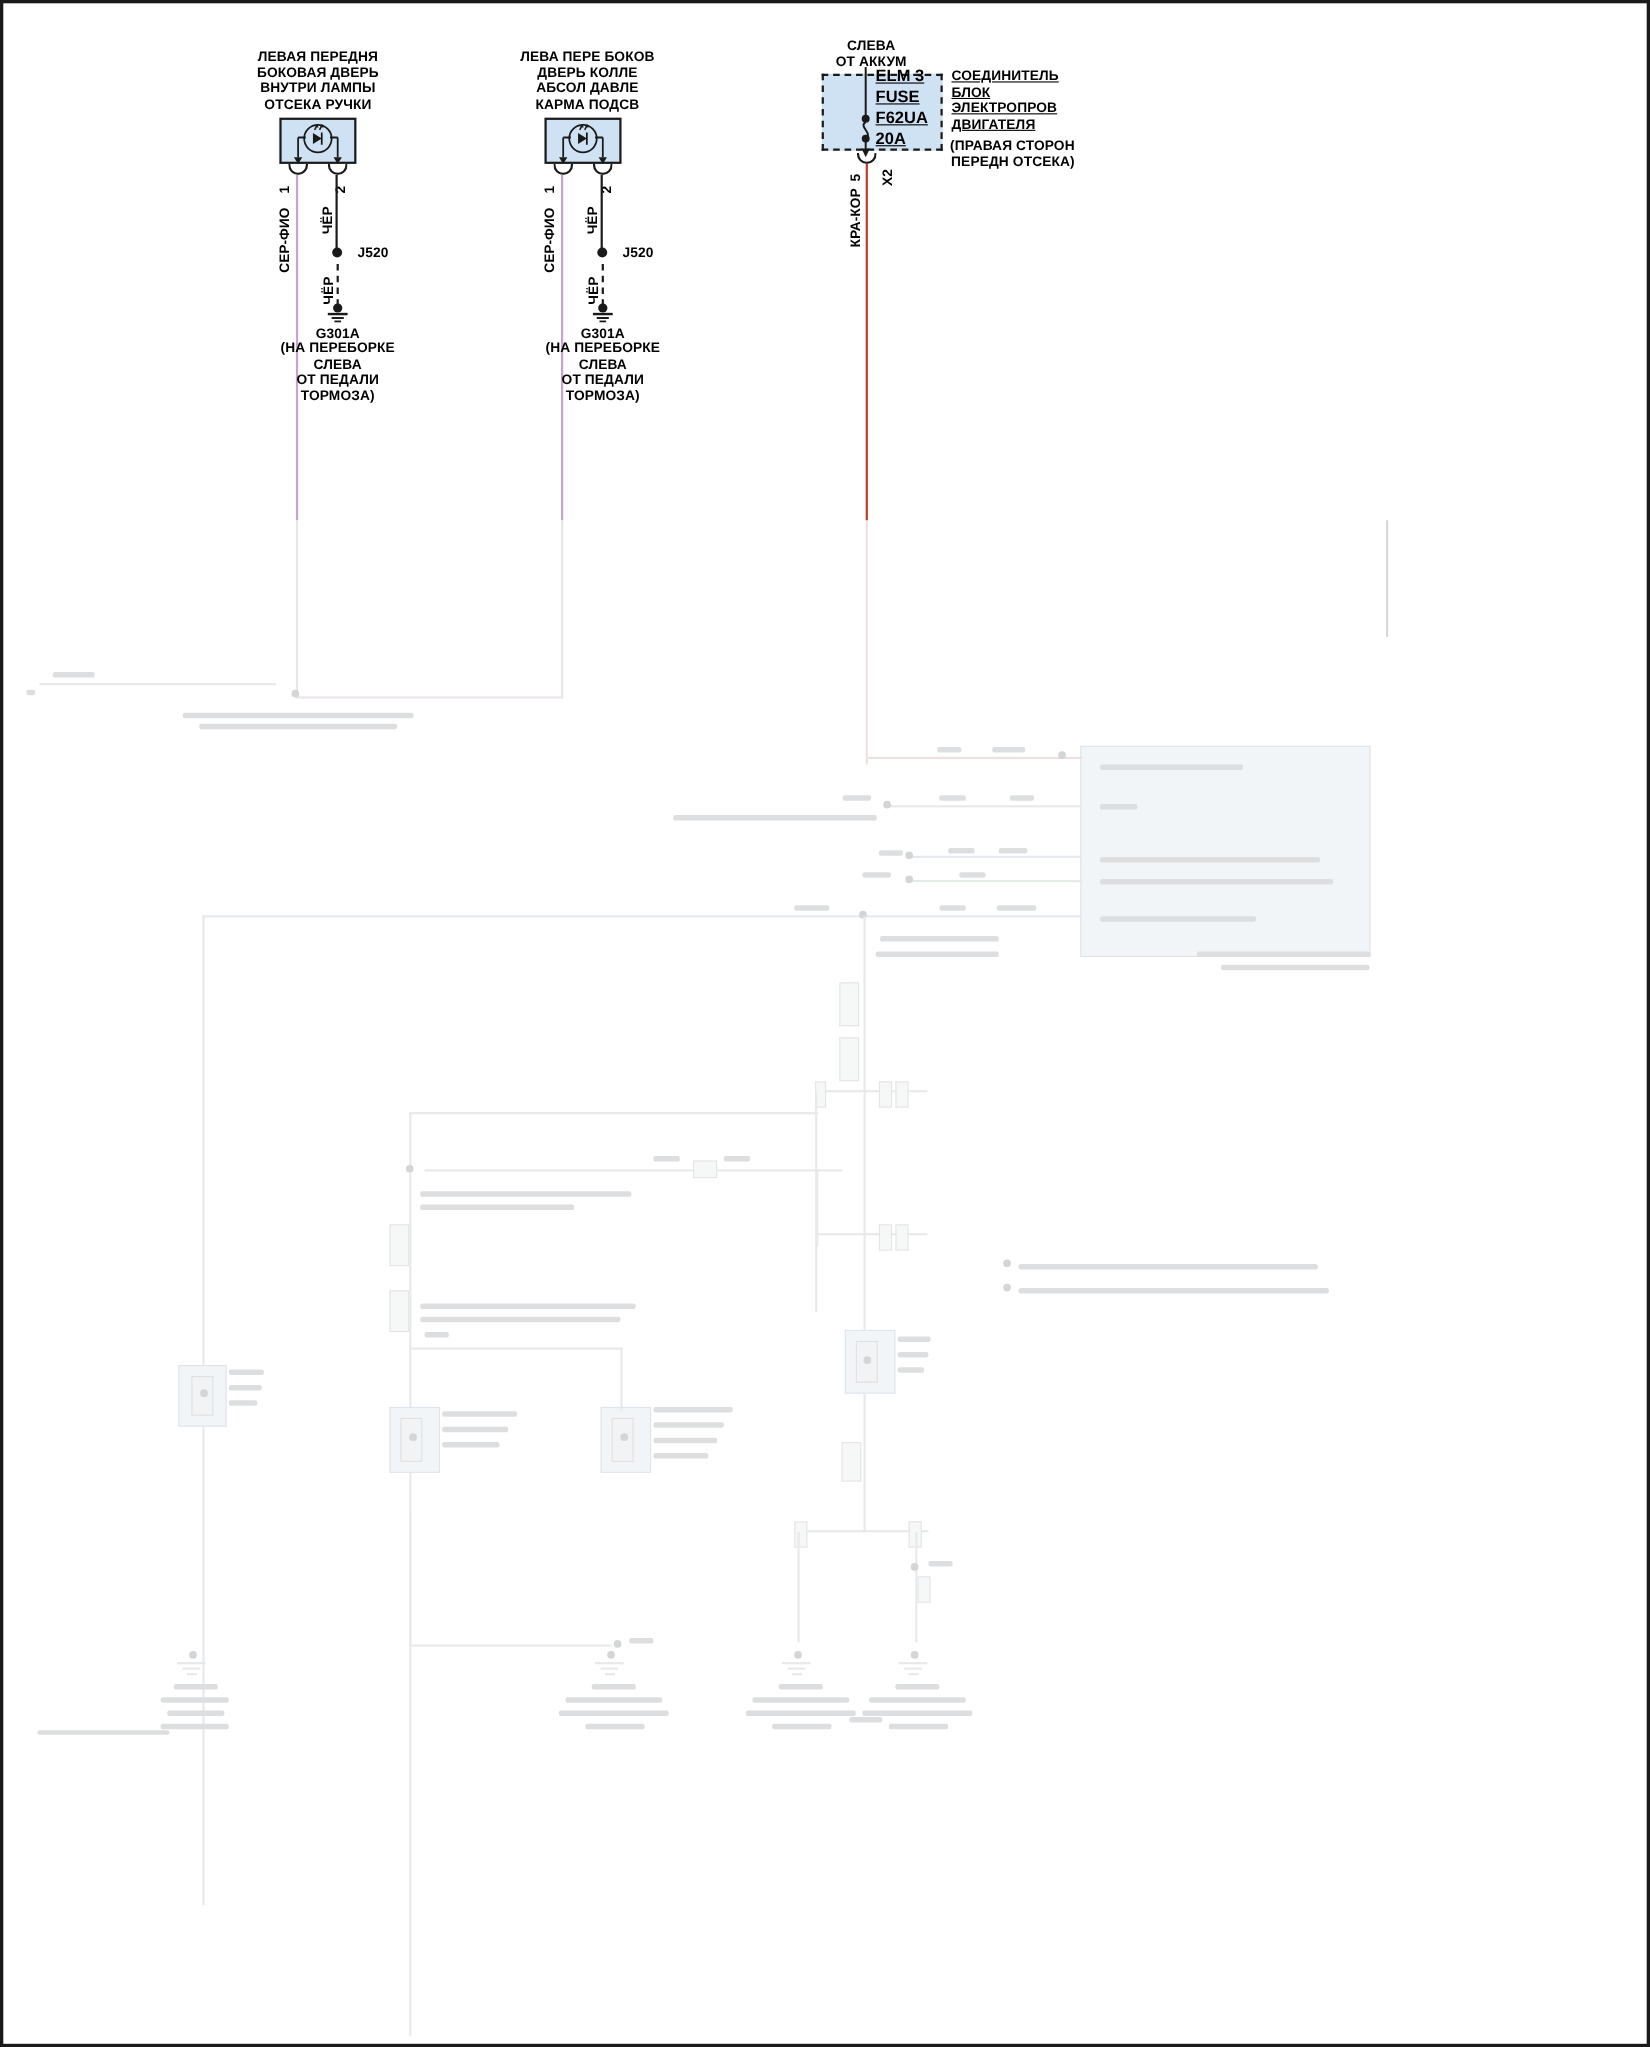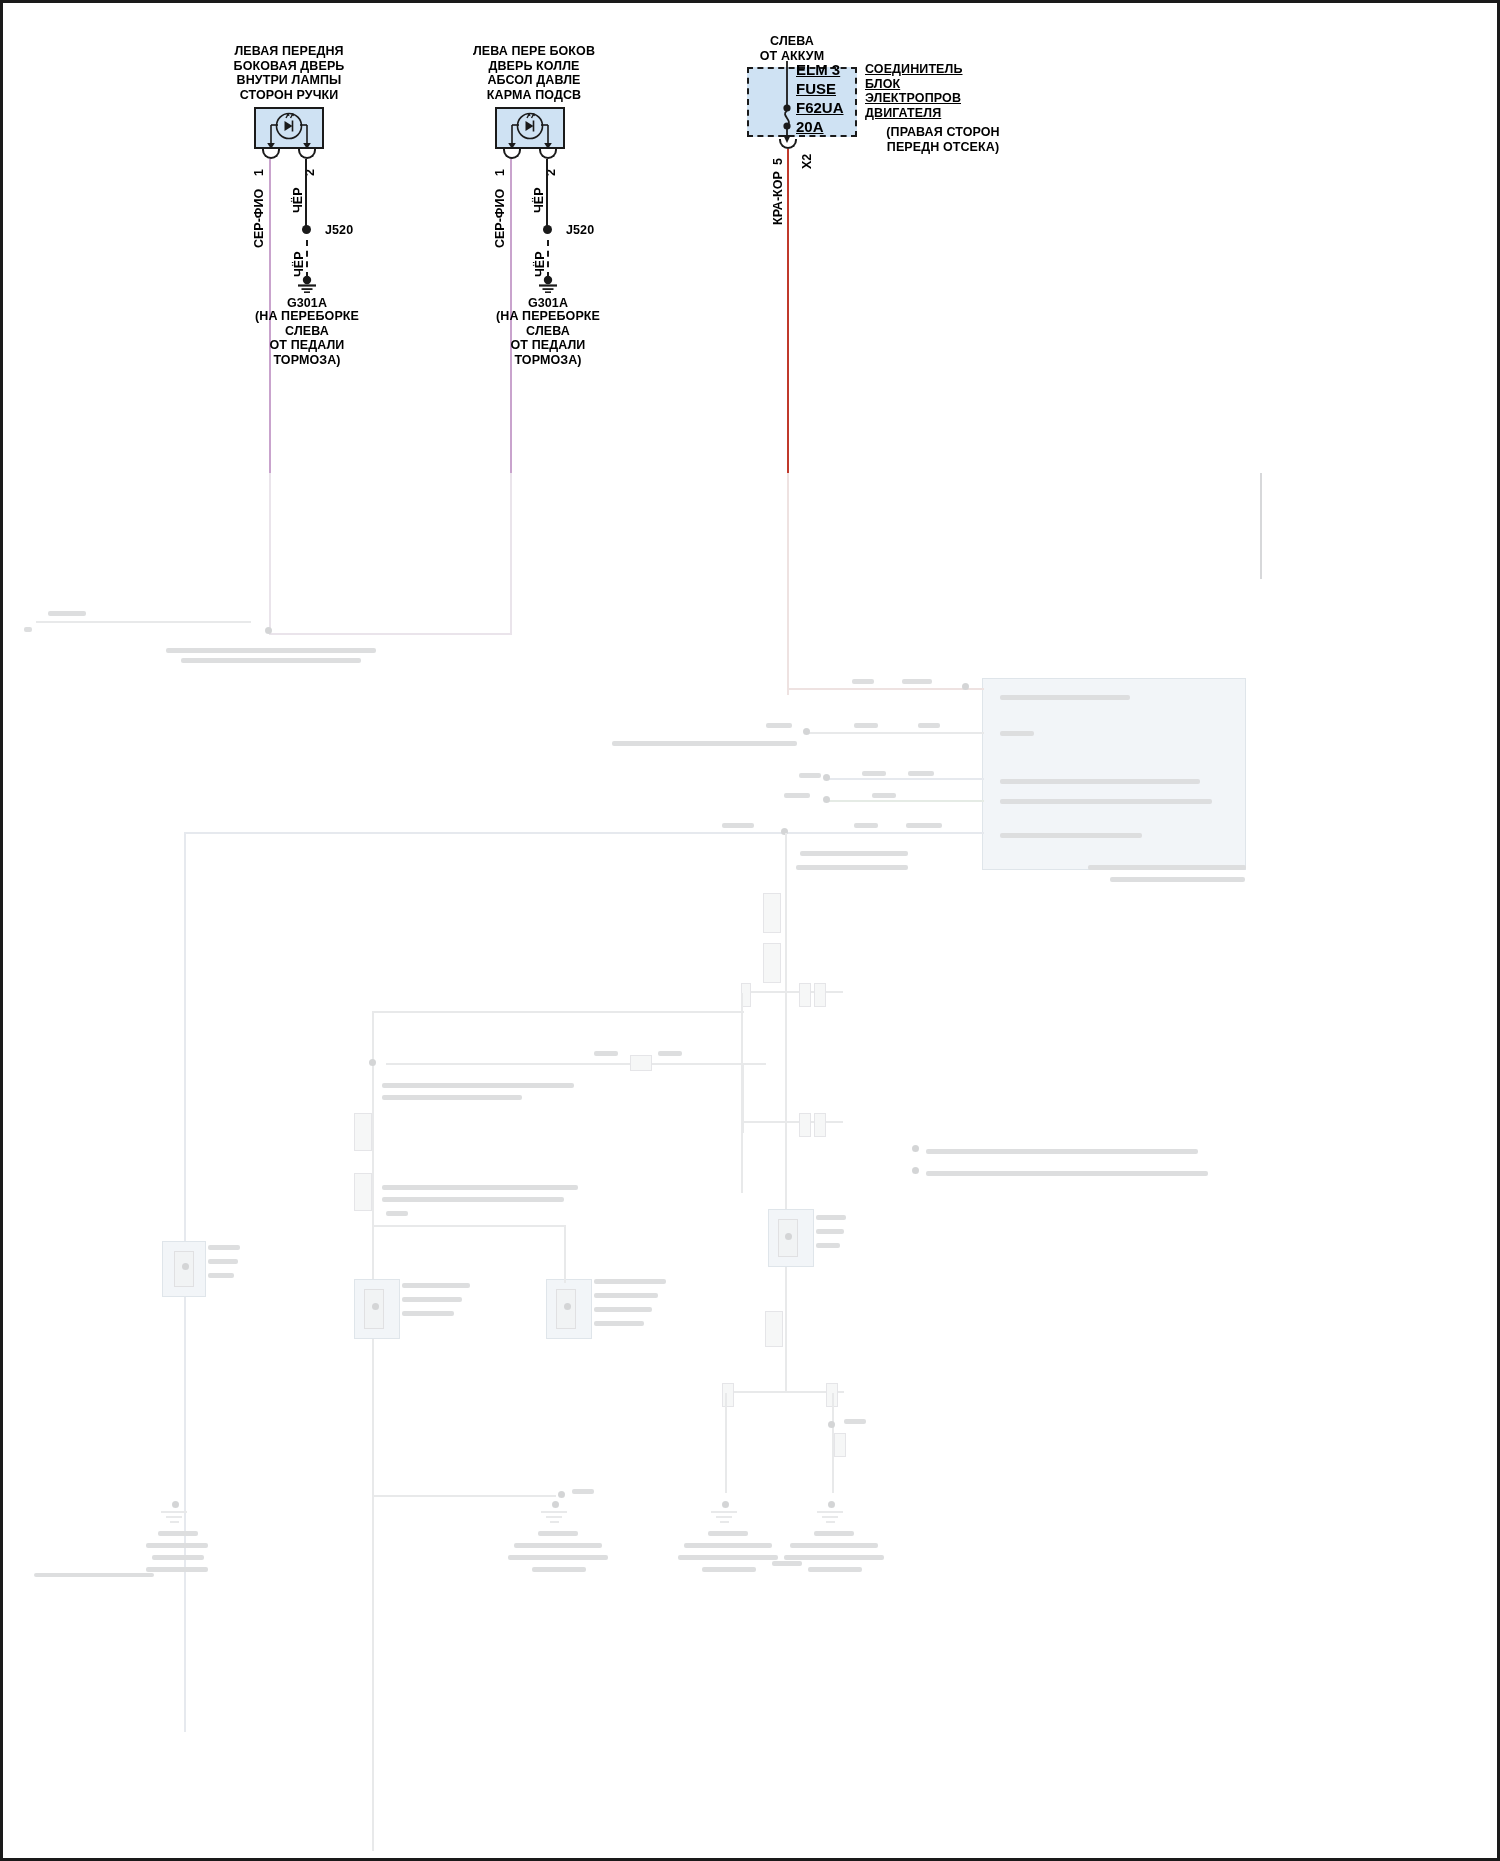--- a/index.html
+++ b/index.html
@@ -76,21 +76,21 @@
   .fd-dot{position:absolute;width:7px;height:7px;border-radius:50%;background:#6f7780;}
 </style>
 </head>
 <body>
 
 <div id="page">
 
   <div class="lbl" style="left:196px;top:41px;width:180px;">ЛЕВАЯ ПЕРЕДНЯ
 БОКОВАЯ ДВЕРЬ
 ВНУТРИ ЛАМПЫ
-СТОРОН РУЧКИ</div>
+ОТСЕКА РУЧКИ</div>
 
   <div class="compbox" style="left:251px;top:104px;width:70px;height:42px;"></div>
 
   <svg class="abs" style="left:251px;top:104px;width:70px;height:42px;" viewBox="0 0 70 42">
     <circle cx="35" cy="19" r="12.5" fill="#cfe2f3" stroke="#1a1a1a" stroke-width="1.6"></circle>
     <path d="M30.5 14 L30.5 24 L38.5 19 Z" fill="#1a1a1a"></path>
     <line x1="38.5" y1="13.5" x2="38.5" y2="24.5" stroke="#1a1a1a" stroke-width="1.6"></line>
     <line x1="32" y1="11" x2="34.5" y2="6.5" stroke="#1a1a1a" stroke-width="1.4"></line>
     <polygon points="34.5,6 35.6,9.2 32.6,8.3" fill="#1a1a1a"></polygon>
     <line x1="36.5" y1="11" x2="39" y2="6.5" stroke="#1a1a1a" stroke-width="1.4"></line>
@@ -200,21 +200,21 @@
   <div class="pin" style="left:768px;top:162px;">5</div>
   <div class="pin" style="left:797px;top:166px;">X2</div>
 
   <div class="wire w-v c-red" style="left:784px;top:146px;width:2px;height:324px;"></div>
   <div class="vrot" style="left:768px;top:222px;">КРА-КОР</div>
 
   <div class="lbl lbl-left" style="left:862px;top:59px;width:160px;text-align:left;text-decoration:underline;">СОЕДИНИТЕЛЬ
 БЛОК
 ЭЛЕКТРОПРОВ
 ДВИГАТЕЛЯ</div>
-  <div class="lbl lbl-left" style="left:855px;top:122px;width:170px;text-align:center;">(ПРАВАЯ СТОРОН
+  <div class="lbl lbl-left" style="left:804px;top:122px;width:170px;text-align:right;">(ПРАВАЯ СТОРОН
 ПЕРЕДН ОТСЕКА)</div>
 
   <div id="faded">
 
     <div class="fd-line-blue" style="left:263px;top:0px;width:2px;height:162px;background:#c9a3cd;"></div>
     <div class="fd-line-blue" style="left:504px;top:0px;width:2px;height:162px;background:#c9a3cd;"></div>
     <div class="fd-line-blue" style="left:263px;top:160px;width:243px;height:2px;background:#c9a3cd;"></div>
     <div class="fd-line-red" style="left:781px;top:0px;width:2px;height:222px;"></div>
 
     <div class="fd-dot" style="left:259px;top:154px;"></div>

